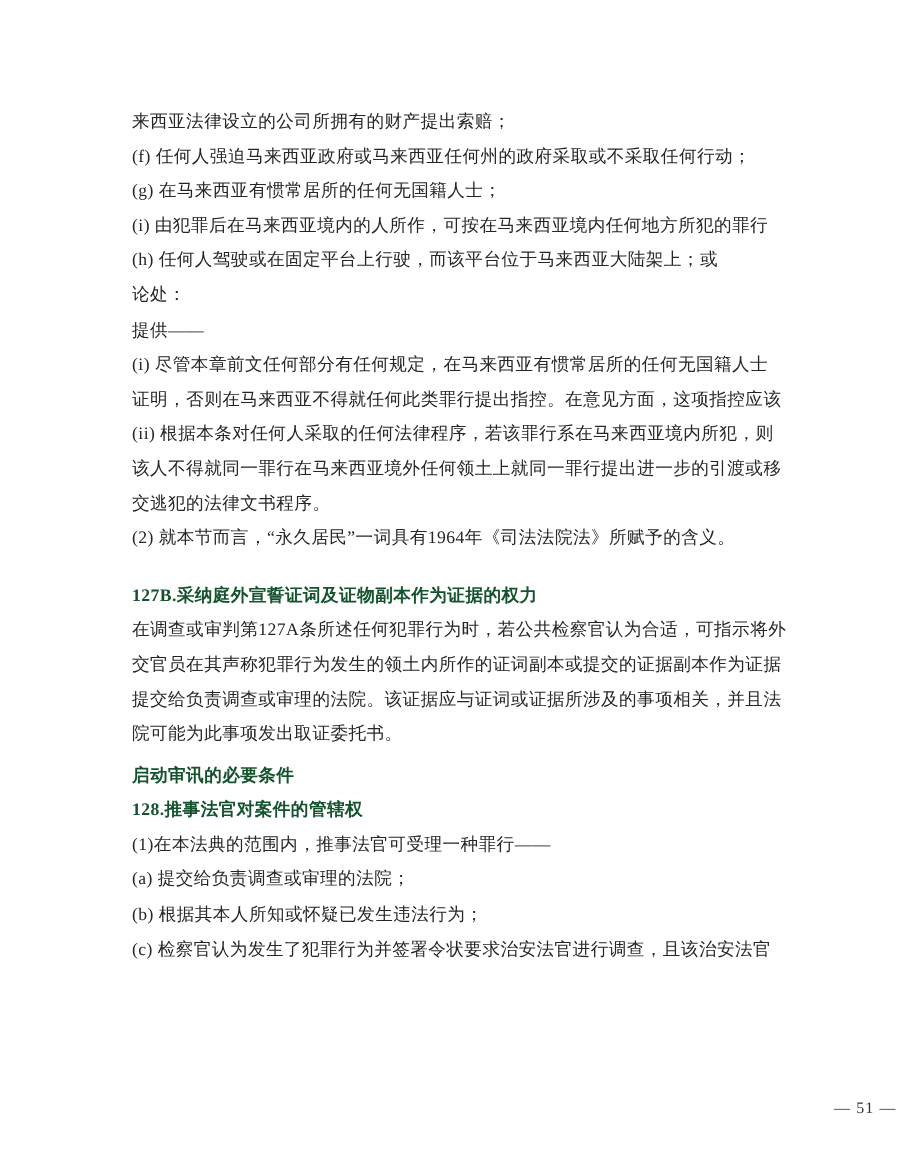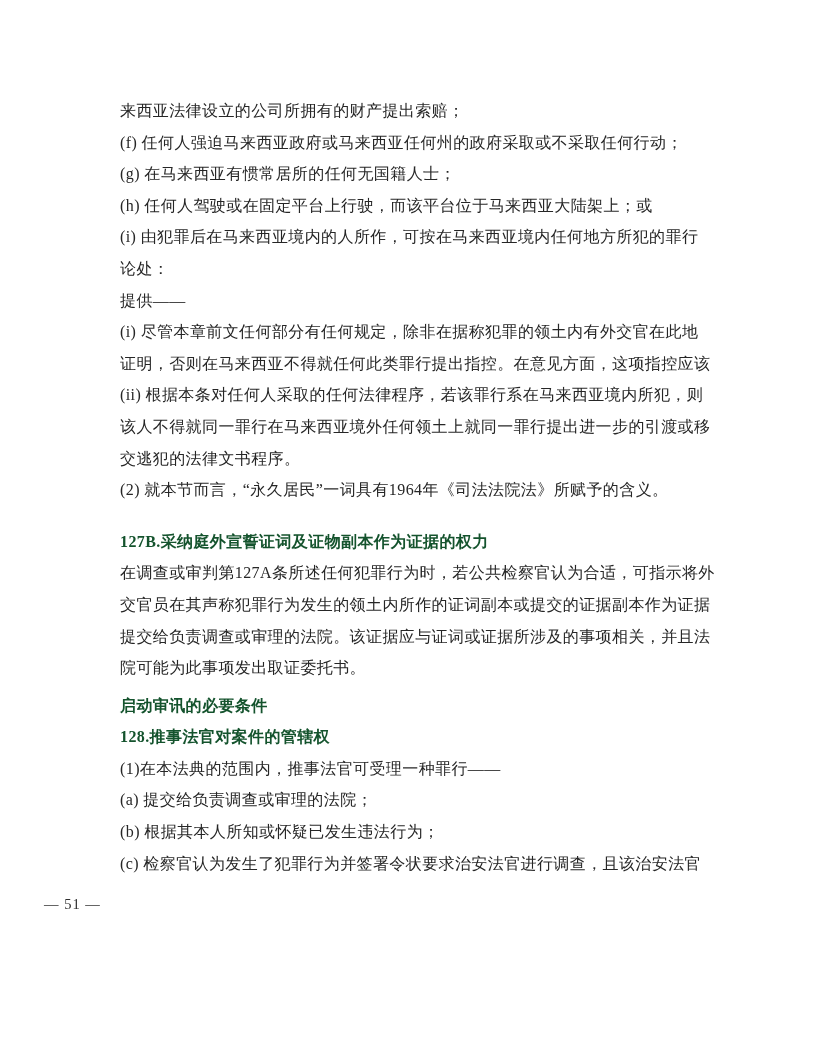--- a/index.html
+++ b/index.html
@@ -35,43 +35,42 @@
     text-rendering: optimizeLegibility;
   }
   .heading {
     font-weight: bold;
     color: #14532d;
   }
   .page-number {
     position: absolute;
     left: 0;
     right: 0;
-    top: 896px;
-    text-align: left;
+    top: 1000px;
+    text-align: right;
     font-size: 14.5px;
     letter-spacing: 1px;
     color: #2e2e2e;
-    padding-left: 44px;
   }
 </style>
 </head>
 <body>
 
 <div class="page">
   <div class="doc">
 
   <div class="section">
         <div class="line">来西亚法律设立的公司所拥有的财产提出索赔；</div>
         <div class="line">(f) 任何人强迫马来西亚政府或马来西亚任何州的政府采取或不采取任何行动；</div>
         <div class="line">(g) 在马来西亚有惯常居所的任何无国籍人士；</div>
+        <div class="line">(i) 由犯罪后在马来西亚境内的人所作，可按在马来西亚境内任何地方所犯的罪行</div>
         <div class="line">(h) 任何人驾驶或在固定平台上行驶，而该平台位于马来西亚大陆架上；或</div>
-        <div class="line">(i) 由犯罪后在马来西亚境内的人所作，可按在马来西亚境内任何地方所犯的罪行</div>
         <div class="line">论处：</div>
         <div class="line">提供——</div>
-        <div class="line">(i) 尽管本章前文任何部分有任何规定，除非在据称犯罪的领土内有外交官在此地</div>
+        <div class="line">(i) 尽管本章前文任何部分有任何规定，在马来西亚有惯常居所的任何无国籍人士</div>
         <div class="line">证明，否则在马来西亚不得就任何此类罪行提出指控。在意见方面，这项指控应该</div>
         <div class="line">(ii) 根据本条对任何人采取的任何法律程序，若该罪行系在马来西亚境内所犯，则</div>
         <div class="line">该人不得就同一罪行在马来西亚境外任何领土上就同一罪行提出进一步的引渡或移</div>
         <div class="line">交逃犯的法律文书程序。</div>
         <div class="line">(2) 就本节而言，“永久居民”一词具有1964年《司法法院法》所赋予的含义。</div>
       </div>
       <div class="section">
         <div class="line heading">127B.采纳庭外宣誓证词及证物副本作为证据的权力</div>
         <div class="line">在调查或审判第127A条所述任何犯罪行为时，若公共检察官认为合适，可指示将外</div>
         <div class="line">交官员在其声称犯罪行为发生的领土内所作的证词副本或提交的证据副本作为证据</div>

